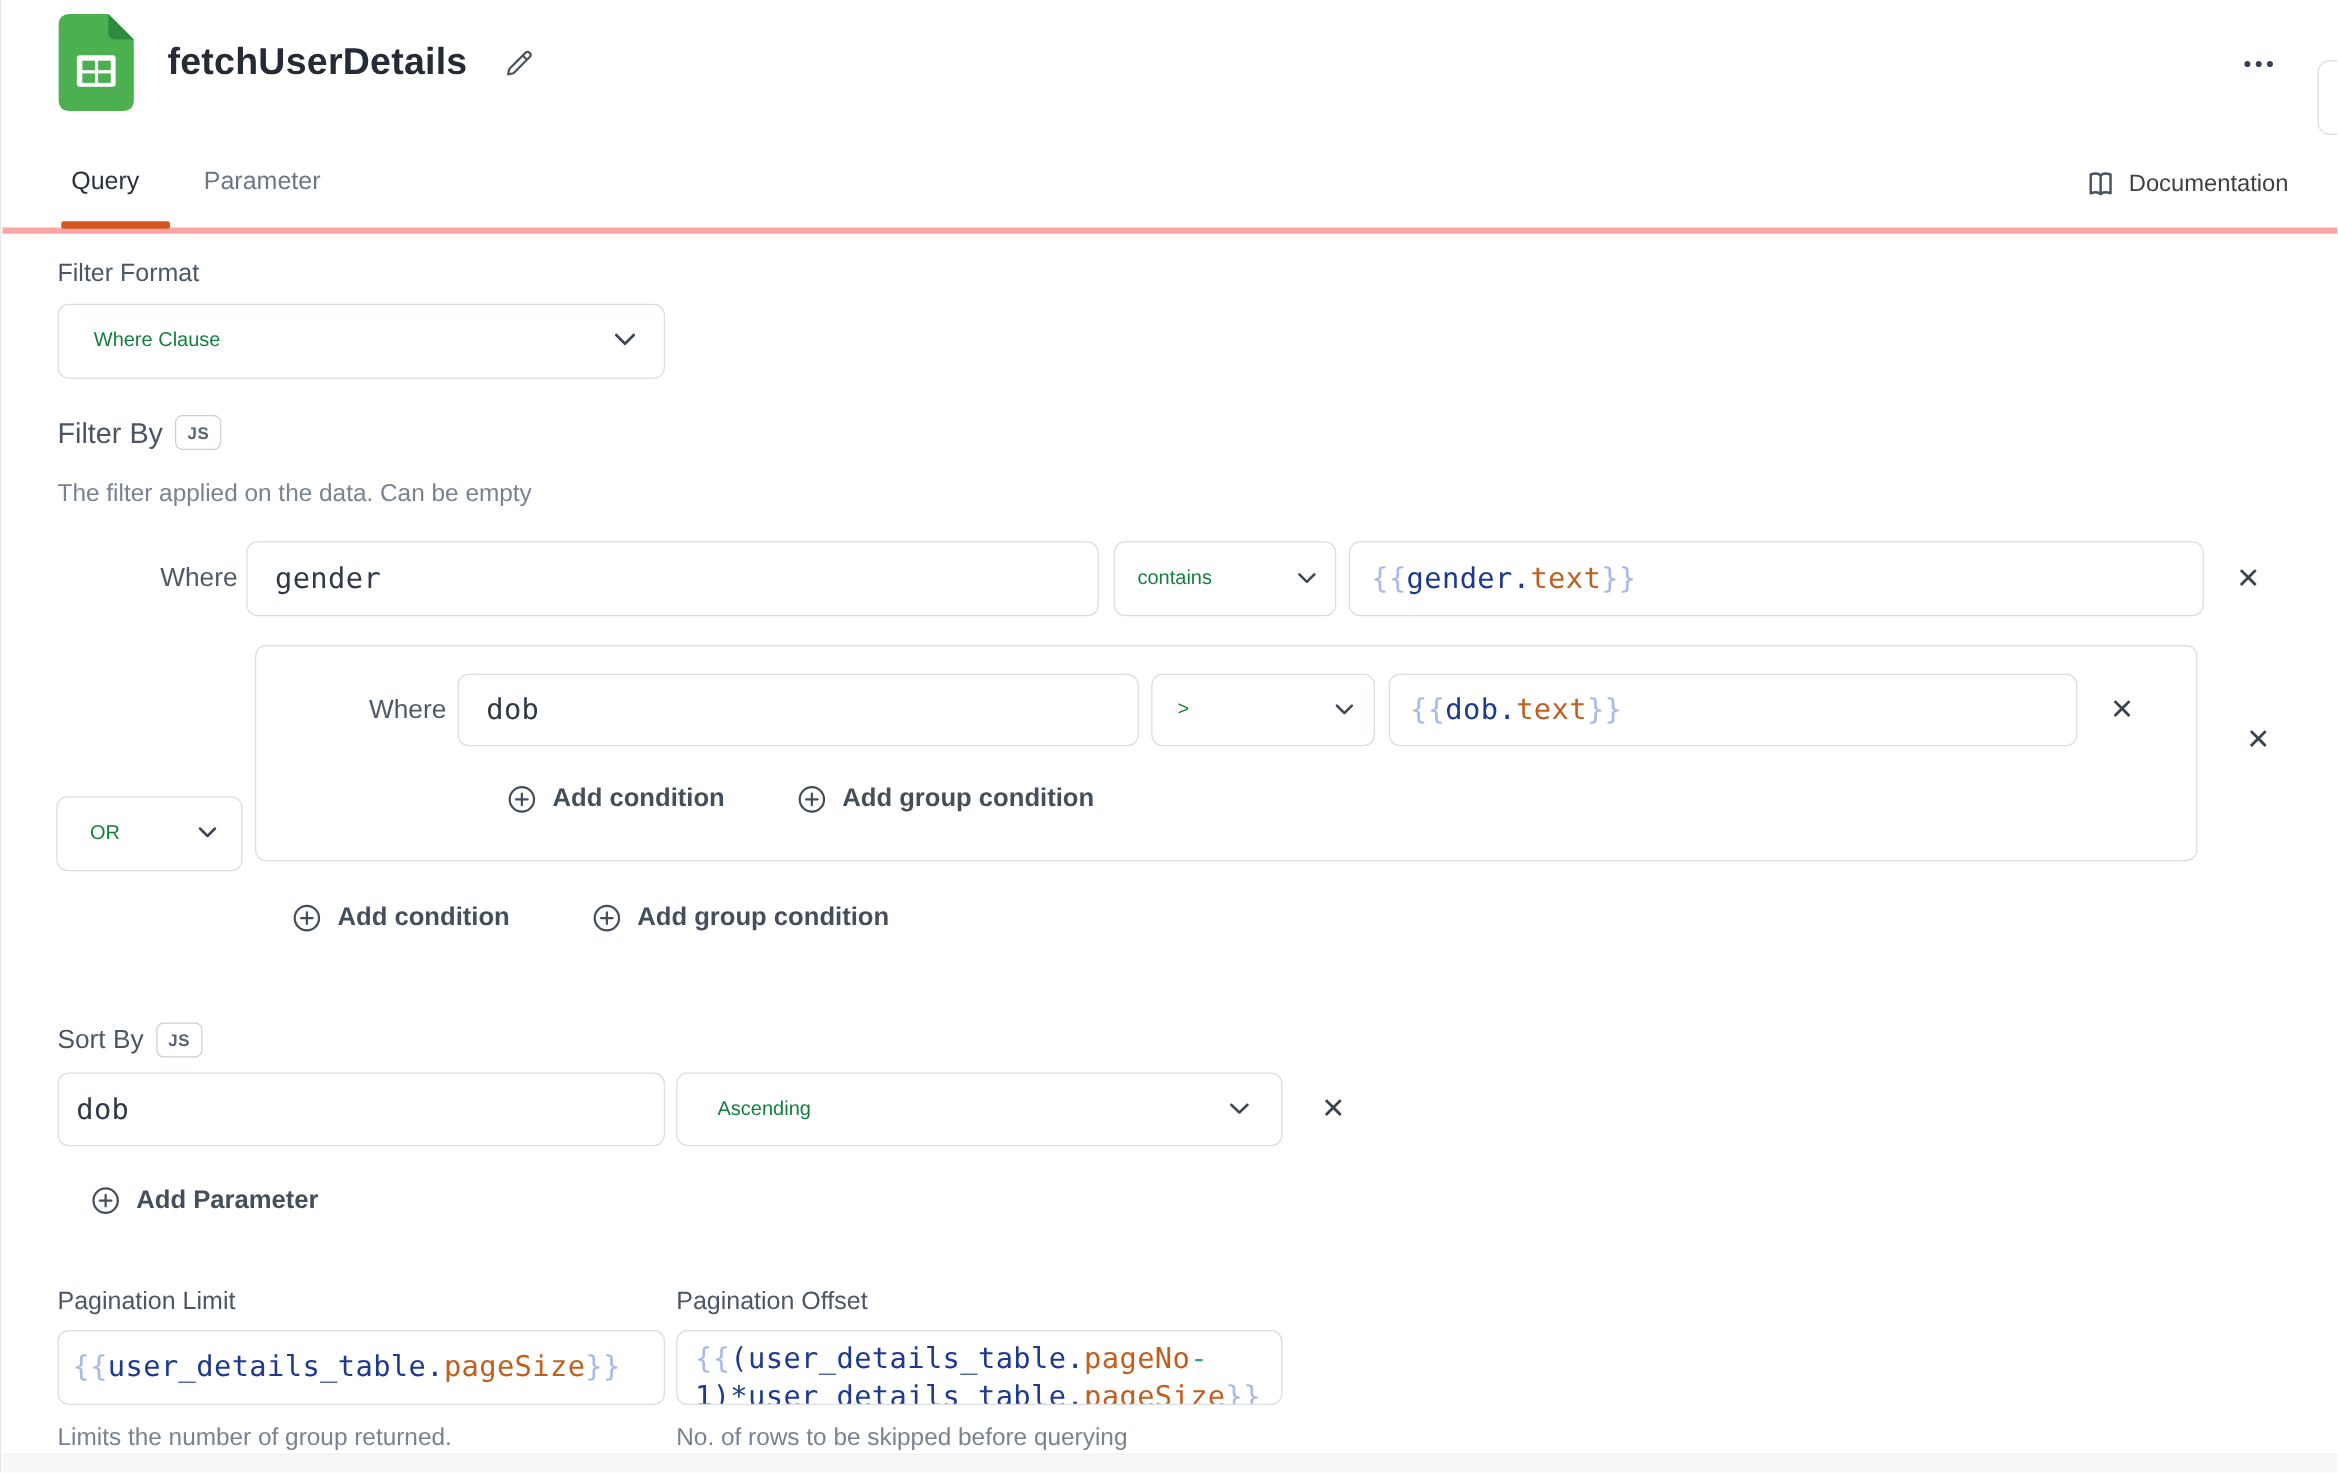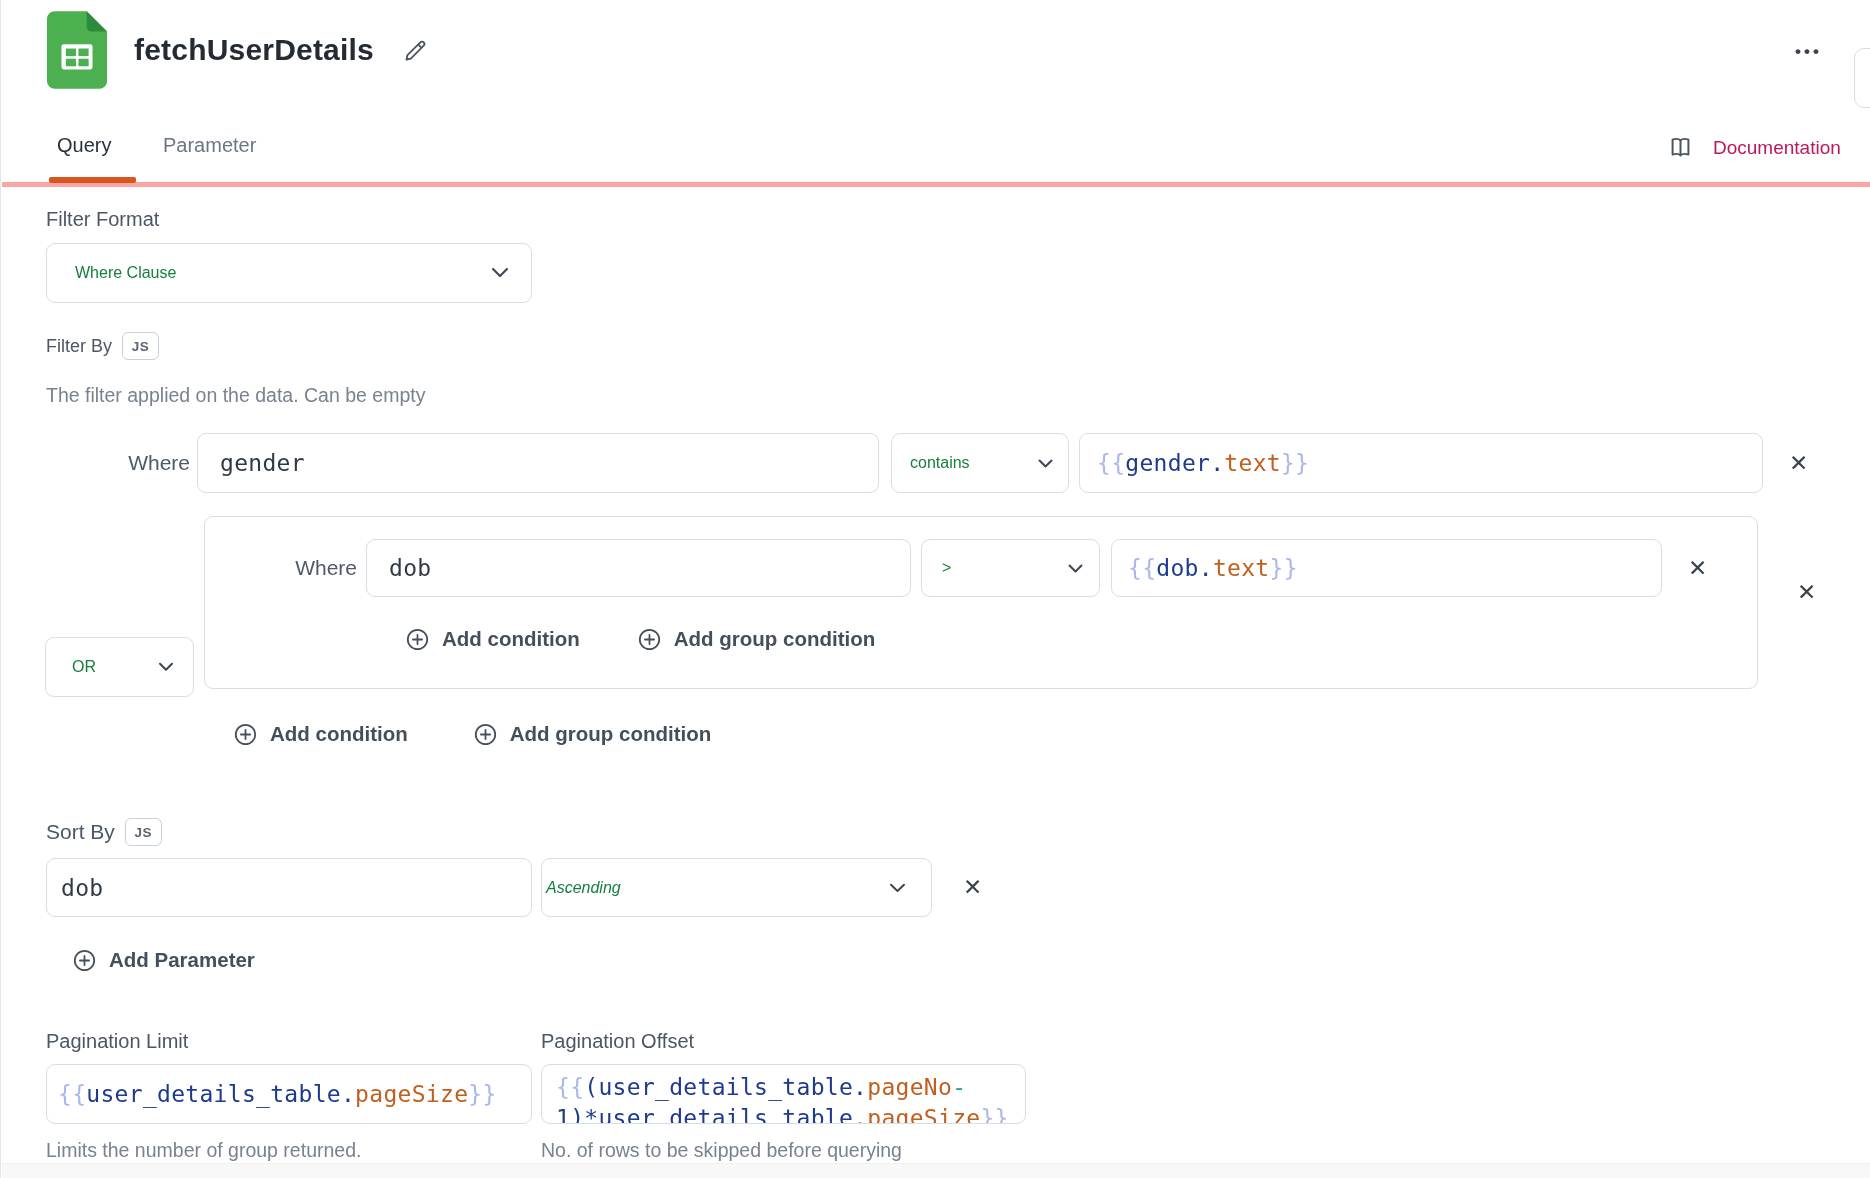--- a/index.html
+++ b/index.html
@@ -12,21 +12,21 @@
   
   .title{font-size:30px;font-weight:700;color:#242b35;letter-spacing:0.2px;}
   .icon-btn{display:flex;align-items:center;justify-content:center;cursor:pointer;background:none;border:none;padding:0;}
   .more-dots{font-size:17px;font-weight:700;color:#39424e;letter-spacing:3px;}
   .edge-btn{width:46px;height:58px;background:#fff;border:1.5px solid #d8dde3;border-radius:10px;}
   
   .tabsbar{border-bottom:5px solid #fca5a5;}
   .tab{font-size:20px;color:#6c7684;cursor:pointer;background:none;border:none;padding:0;font-family:inherit;}
   .tab.active{color:#2a323d;}
   .tab-underline{background:#d7551f;height:6px;border-radius:2px;}
-  .doc-link{display:flex;align-items:center;gap:20px;font-size:19px;color:#be185d;cursor:pointer;background:none;border:none;font-family:inherit;}
+  .doc-link{display:flex;align-items:center;gap:10px;font-size:19px;color:#404040;cursor:pointer;background:none;border:none;font-family:inherit;}
   
   .label{font-size:20px;color:#4c5664;}
   .helper{font-size:19.5px;color:#79828f;}
   .box{background:#fff;border:1.4px solid #d9dee5;border-radius:9px;box-sizing:border-box;display:flex;align-items:center;}
   .selectbox{position:relative;cursor:pointer;}
   .selectbox .chev{position:absolute;top:50%;transform:translateY(-50%);}
   .select-text{font-size:16px;color:#15803d;}
   .mono{font-family:"DejaVu Sans Mono",monospace;font-size:23px;letter-spacing:0.3px;color:#303a46;white-space:pre;}
   .tok-brace{color:#a9b8e8;}
   .tok-var{color:#1e3a8f;}
@@ -95,21 +95,21 @@
   <div class="box selectbox abs" style="left:45px;top:243px;width:486px;height:60px;padding-left:28px;">
     <span class="select-text">Where Clause</span>
     <span class="chev" style="right:22px;">
       <svg width="18" height="11" viewBox="0 0 18 11" fill="none">
           <path d="M2 2 L9 9 L16 2" stroke="#3e4652" stroke-width="2.1" stroke-linecap="round" stroke-linejoin="round"></path>
         </svg>
     </span>
   </div>
 
   <div class="abs" style="left:45px;top:332px;display:flex;align-items:center;">
-    <span class="label" style="font-size:18px;">Filter By</span>
+    <span class="label" style="font-size:23px;">Filter By</span>
     <span class="js-badge">JS</span>
   </div>
   <div class="helper abs" style="left:45px;top:384px;">The filter applied on the data. Can be empty</div>
 
   <div class="abs" style="left:45px;top:433px;display:flex;align-items:center;">
     <span class="where-label" style="width:151px;padding-right:7px;box-sizing:border-box;">Where</span>
     <div class="box mono" style="width:682px;height:60px;padding-left:22px;">gender</div>
     <div class="box selectbox" style="width:178px;height:60px;margin-left:12px;padding-left:18px;">
       <span class="select-text">contains</span>
       <span class="chev" style="right:15px;">
@@ -189,21 +189,21 @@
       <span>Add group condition</span>
     </button>
   </div>
 
   <div class="abs" style="left:45px;top:818px;display:flex;align-items:center;">
     <span class="label" style="font-size:21px;">Sort By</span>
     <span class="js-badge">JS</span>
   </div>
   <div class="abs" style="left:45px;top:858px;display:flex;align-items:center;">
     <div class="box mono" style="width:486px;height:59px;padding-left:14px;">dob</div>
-    <div class="box selectbox" style="width:391px;height:59px;margin-left:9px;padding-left:4px;font-style:italic;">
+    <div class="box selectbox" style="width:485px;height:59px;margin-left:9px;padding-left:32px;">
       <span class="select-text">Ascending</span>
       <span class="chev" style="right:25px;">
         <svg width="17" height="10" viewBox="0 0 17 10" fill="none">
             <path d="M2 1.8 L8.5 8 L15 1.8" stroke="#3e4652" stroke-width="2" stroke-linecap="round" stroke-linejoin="round"></path>
           </svg>
       </span>
     </div>
     <button class="xbtn" style="margin-left:31px;">✕</button>
   </div>
   <button class="add-btn abs" style="left:72px;top:948px;">

